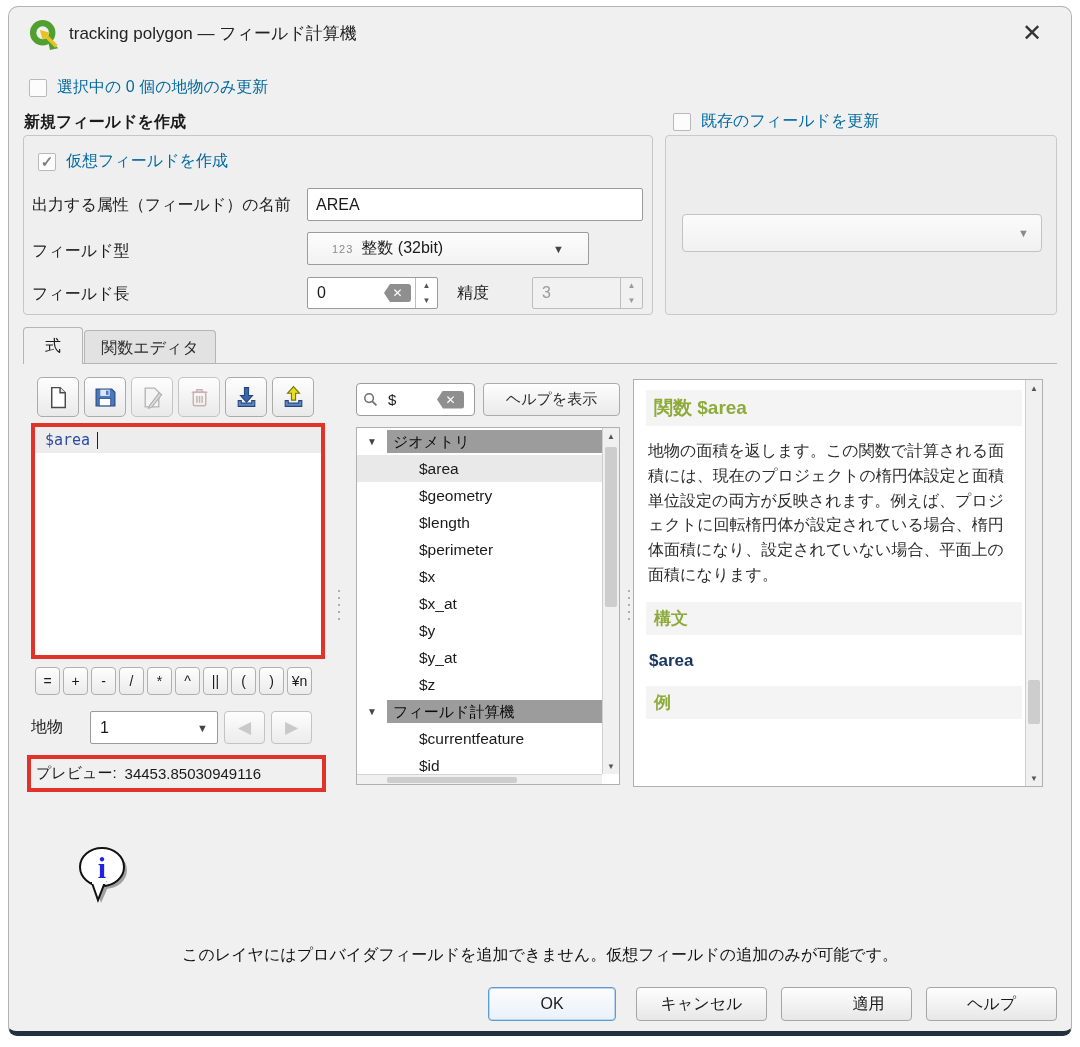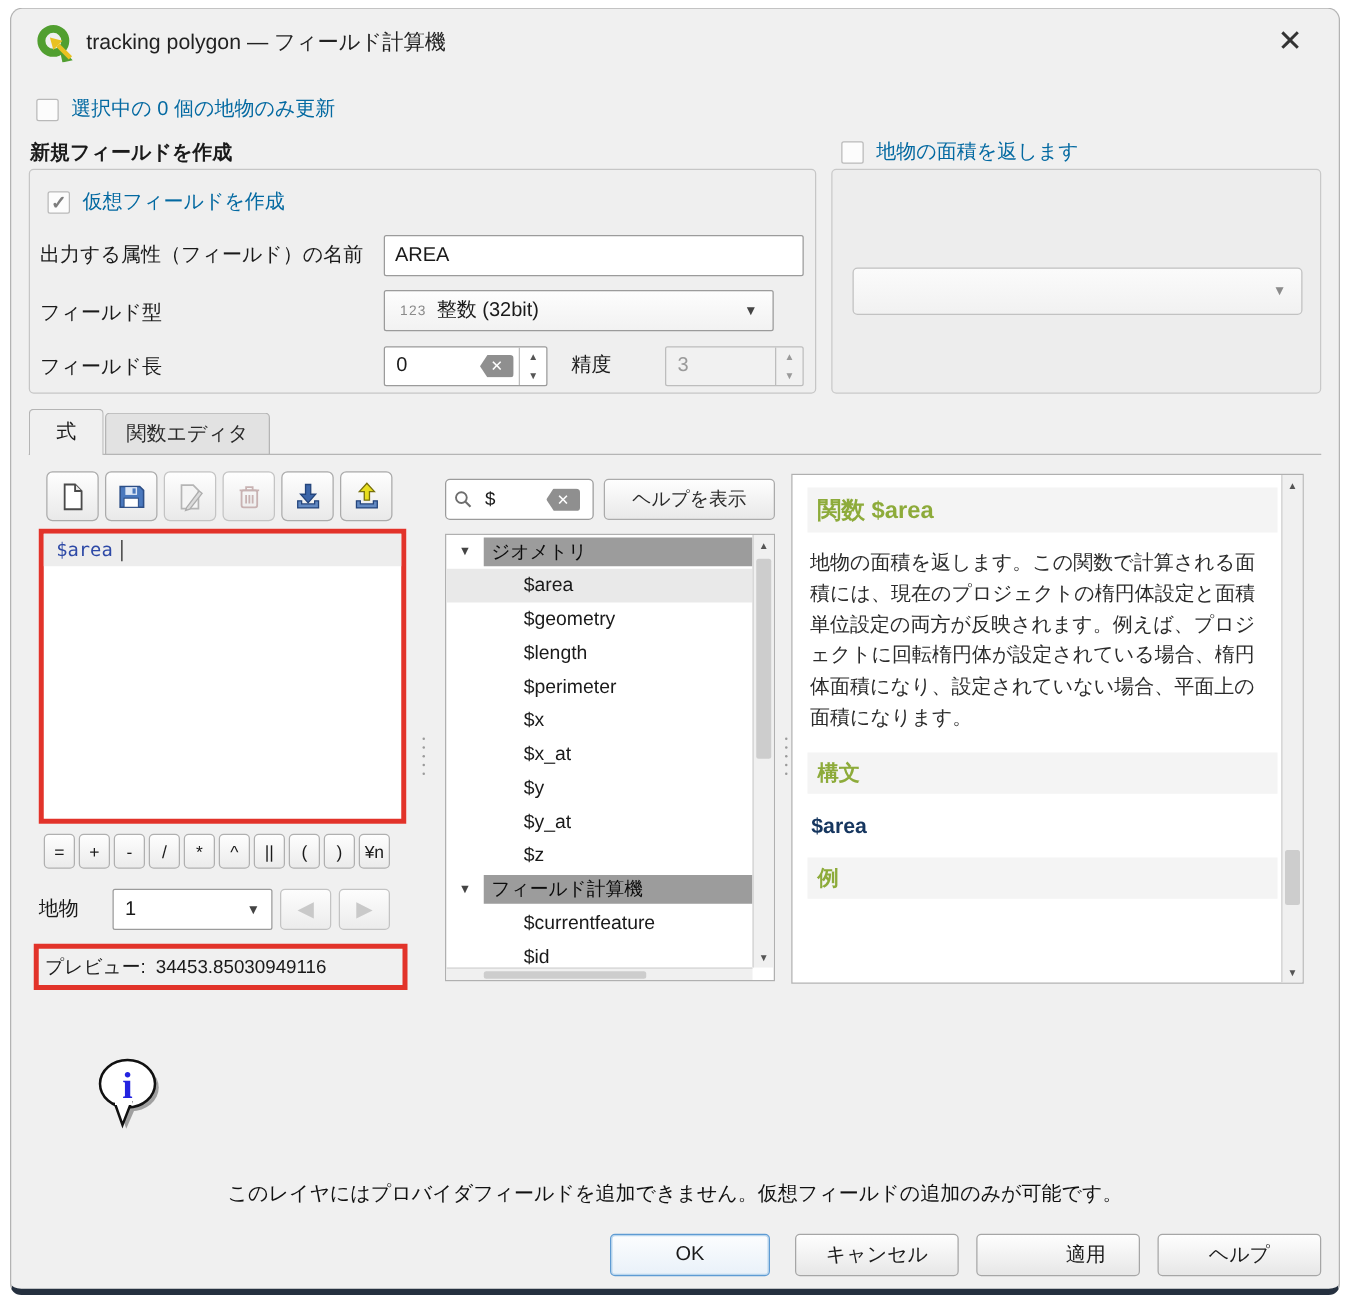--- a/index.html
+++ b/index.html
@@ -38,21 +38,21 @@
   #length-label { top:141px; }
   #precision-label { position:absolute; left:433px; top:141px; font-size:16px; line-height:32px; }
 
   .text-input { position:absolute; left:283px; width:336px; height:33px; background:#fff;
                 border:1px solid #9b9b9b; border-radius:2px; font-size:16px; padding:0 8px;
                 font-family:"Liberation Sans", sans-serif; color:#1a1a1a; }
   #name-input { top:52px; }
 
   .combo { position:absolute; background:linear-gradient(#fdfdfd,#f2f2f2); border:1px solid #9b9b9b;
            border-radius:2px; display:flex; align-items:center; cursor:pointer; }
-  #type-combo { left:283px; top:96px; width:312px; height:33px; padding:0 12px; gap:8px; }
+  #type-combo { left:283px; top:96px; width:282px; height:33px; padding:0 24px; gap:8px; }
   .combo-arrow { margin-left:auto; font-size:11px; color:#444; }
   #type-badge { font-size:11px; color:#8a8a8a; letter-spacing:1px; }
   #type-value { font-size:16px; }
 
   .spin { position:absolute; height:32px; background:#fff; border:1px solid #9b9b9b; border-radius:2px;
           display:flex; align-items:center; }
   #length-spin { left:283px; top:141px; width:131px; }
   #precision-spin { left:508px; top:141px; width:111px; background:#f1f1f1; border-color:#bdbdbd; }
   .spin-val { font-size:16px; padding-left:9px; flex:1; }
   #precision-spin .spin-val { color:#9a9a9a; }
@@ -226,21 +226,21 @@
       <span class="spin-val">3</span>
       <span class="spin-arrows">
         <span>▲</span>
         <span>▼</span>
       </span>
     </div>
   </div>
 
   <div class="cb-row" id="update-existing-row">
     <span class="cb"></span>
-    <span class="dim">地物の面積を返します</span>
+    <span class="dim">既存のフィールドを更新</span>
   </div>
   <div id="gb-existing">
     <div class="combo" id="existing-combo">
       <span class="combo-arrow">▼</span>
     </div>
   </div>
 
   <div class="tab" id="tab-expression">式</div>
   <div class="tab" id="tab-function-editor">関数エディタ</div>
   <div id="tabline"></div>

